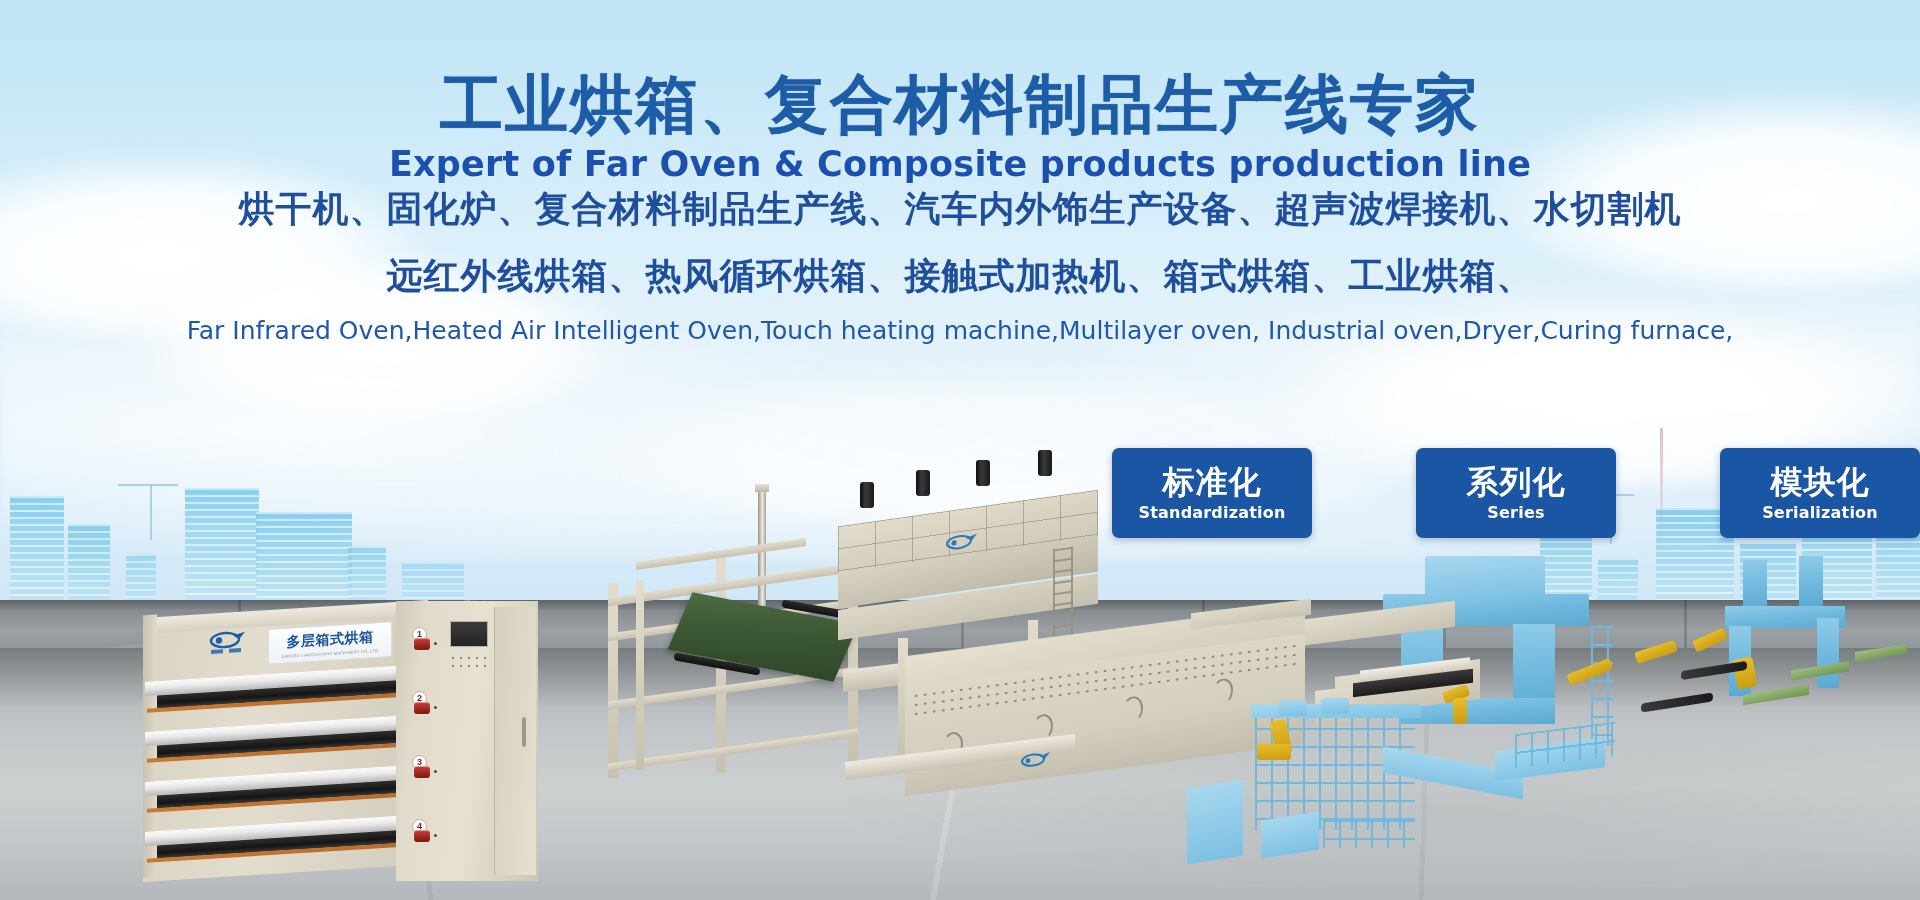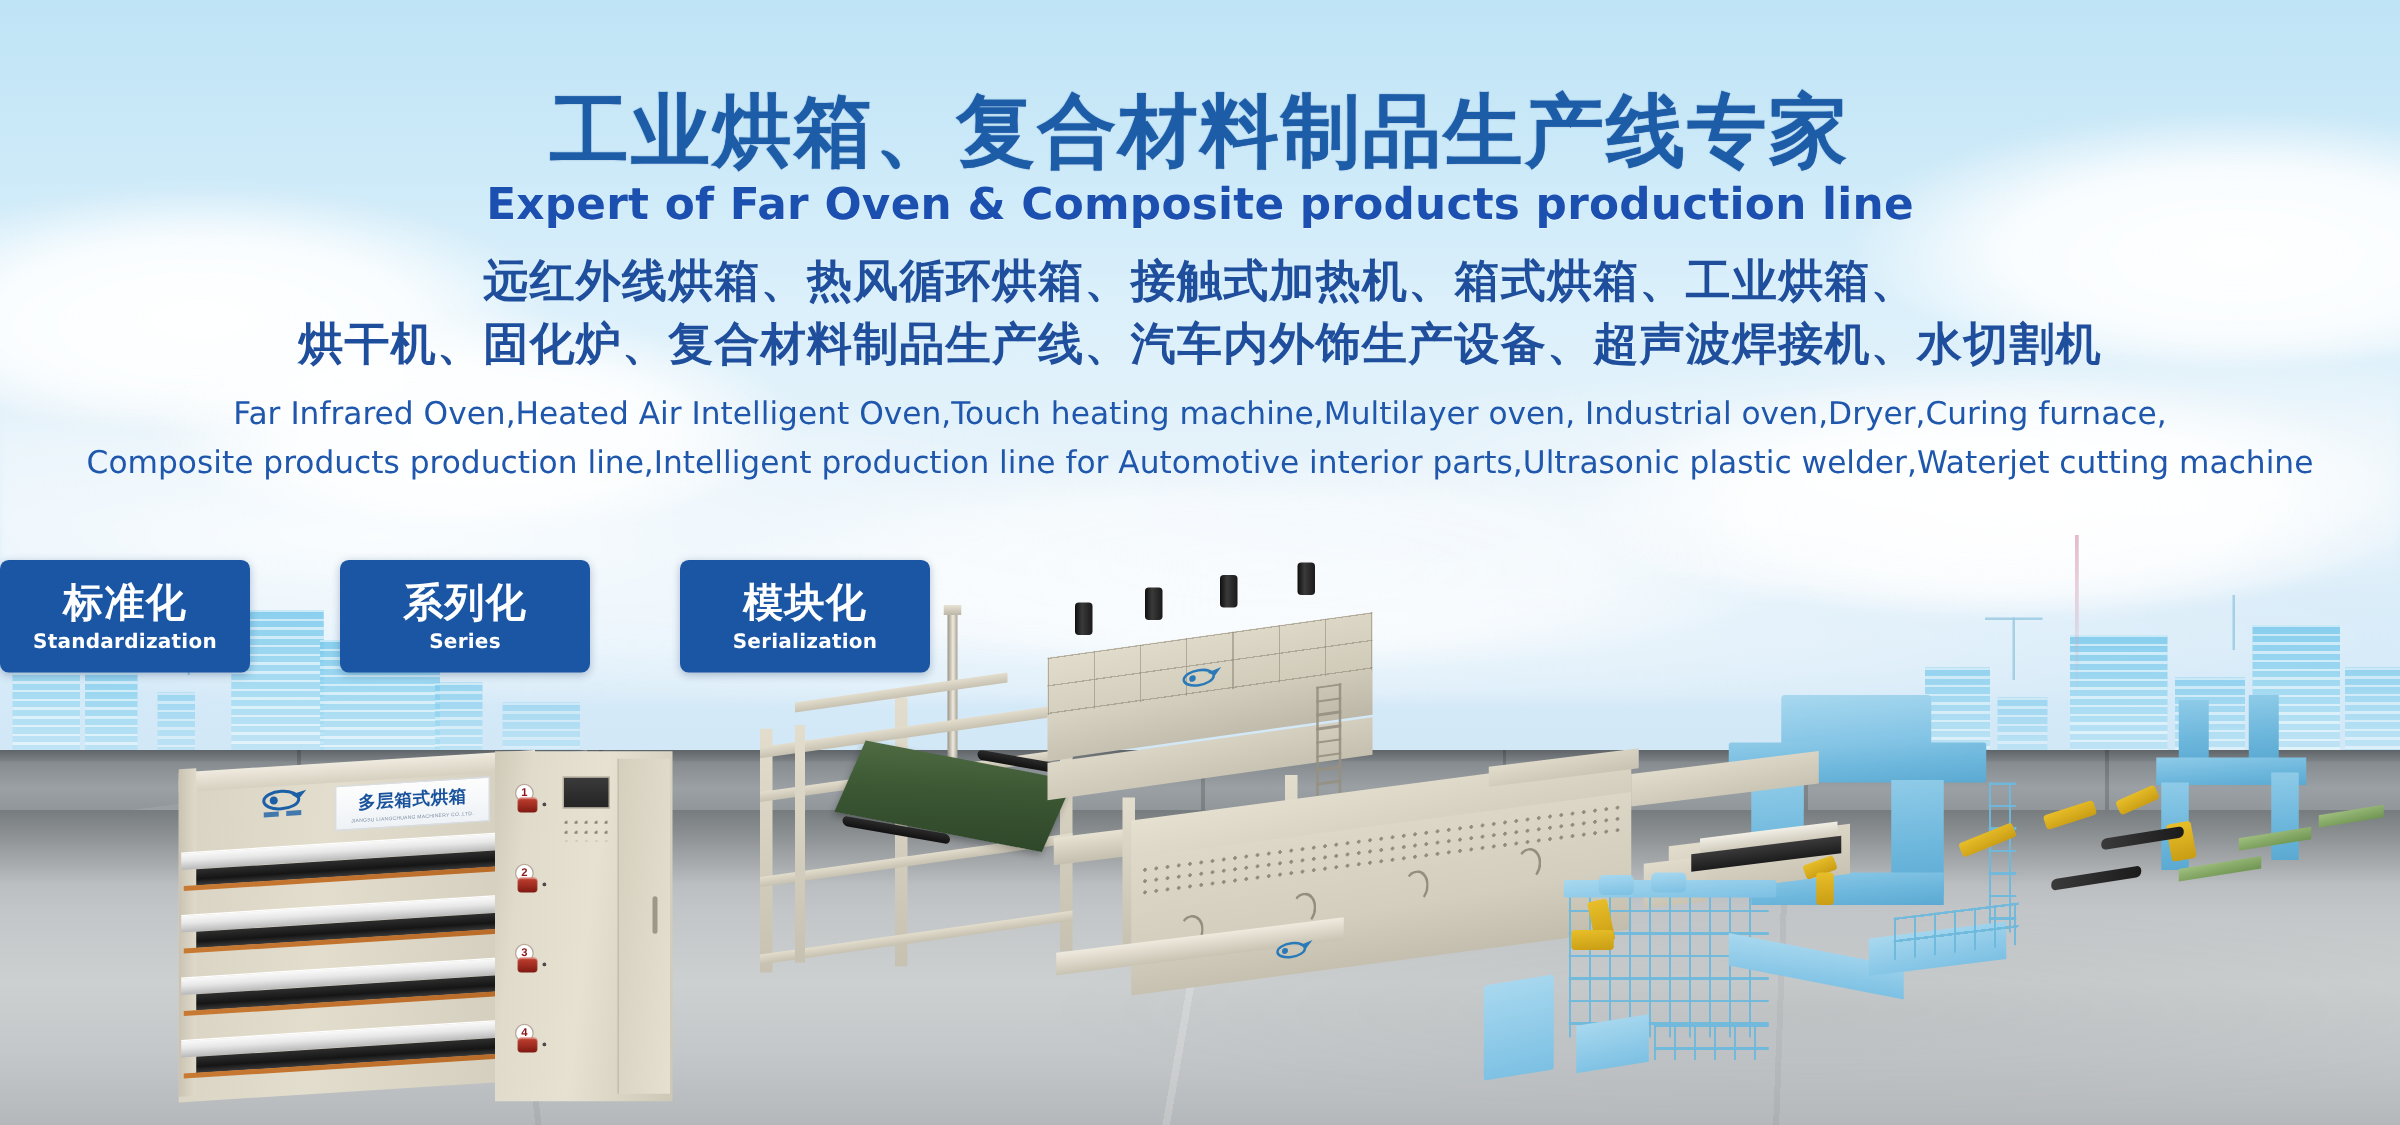--- a/index.html
+++ b/index.html
@@ -107,21 +107,21 @@
   .sub-en{
     margin-top:10px;
     font-size:25px; line-height:39px; font-weight:normal;
     color:#1f57ad;
     font-family:"DejaVu Sans","Liberation Sans",sans-serif;
   }
 
   
   .badges{
     position:absolute; left:0; top:448px; width:1920px;
-    display:flex; justify-content:flex-start; gap:72px;
+    display:flex; justify-content:flex-end; gap:104px;
   }
   .badge{
     width:200px; height:90px; border-radius:7px;
     background:#1a56a4;
     display:flex; flex-direction:column; align-items:center; justify-content:center;
     box-shadow:0 2px 7px rgba(20,50,95,.30);
   }
   .badge-cn{
     color:#ffffff; font-size:32px; font-weight:bold; letter-spacing:1px; line-height:36px;
     font-family:"DejaVu Sans","Liberation Sans",sans-serif;
@@ -331,24 +331,23 @@
   </div>
   <div class="parapet-left"></div>
   <div class="ground">
     <div class="ground-lines"></div>
   </div>
   <div class="ground-shadow"></div>
 
   <div class="headline-wrap">
     <div class="title-cn">工业烘箱、复合材料制品生产线专家</div>
     <div class="title-en">Expert of Far Oven &amp; Composite products production line</div>
+    <div class="sub-cn" style="margin-top:0;">烘干机、固化炉、复合材料制品生产线、汽车内外饰生产设备、超声波焊接机、水切割机</div>
     <div class="sub-cn">远红外线烘箱、热风循环烘箱、接触式加热机、箱式烘箱、工业烘箱、</div>
-    <div class="sub-cn" style="margin-top:0;">烘干机、固化炉、复合材料制品生产线、汽车内外饰生产设备、超声波焊接机、水切割机</div>
     <div class="sub-en">Far Infrared Oven,Heated Air Intelligent Oven,Touch heating machine,Multilayer oven, Industrial oven,Dryer,Curing furnace,</div>
-    <div class="sub-en" style="margin-top:0;">Composite products production line,Intelligent production line for Automotive interior parts,Ultrasonic plastic welder,Waterjet cutting machine</div>
   </div>
 
   <div class="badges">
     <div class="badge">
       <div class="badge-cn">标准化</div>
       <div class="badge-en">Standardization</div>
     </div>
     <div class="badge">
       <div class="badge-cn">系列化</div>
       <div class="badge-en">Series</div>

